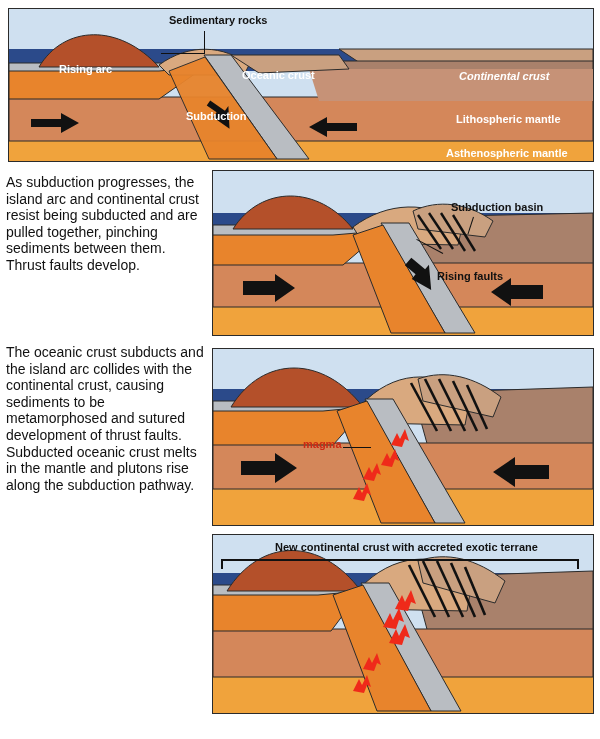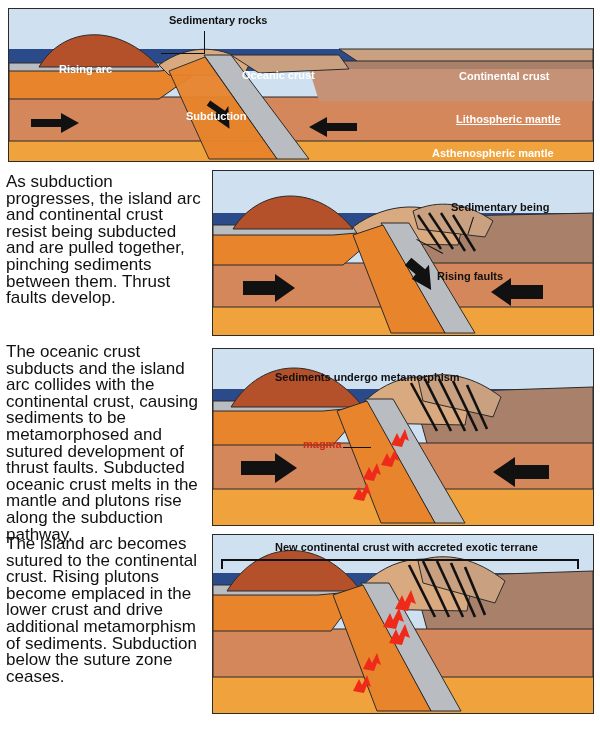--- a/index.html
+++ b/index.html
@@ -11,21 +11,21 @@
     position:relative;
     overflow:hidden;
   }
   .wrap{position:relative;width:600px;height:739px;}
 
   
   .panel{position:absolute;border:1px solid #2b2b2b;overflow:hidden;background:#cfe0f0;}
 
   .caption{
     position:absolute;
-    font-size:17px;
+    font-size:14px;
     line-height:16.6px;
     color:#111;
     white-space:pre-wrap;
   }
 
   .lbl{
     position:absolute;
     font-size:11px;
     color:#111;
     white-space:nowrap;
@@ -79,24 +79,24 @@
       <path d="M196,100 L214,100 L214,94 L228,112 L208,112 L208,106 L196,106 Z" transform="rotate(35 212 104)"></path>
     </g>
   </svg>
 
   <div class="lbl b" style="left:160px;top:5px;">Sedimentary rocks</div>
   <div class="leader" style="left:195px;top:22px;width:1px;height:22px;"></div>
   <div class="leader" style="left:152px;top:44px;width:44px;height:1px;"></div>
 
   <div class="lbl white" style="left:50px;top:54px;">Rising arc</div>
   <div class="lbl white" style="left:233px;top:60px;text-align:center;">Oceanic crust</div>
-  <div class="lbl white" style="left:450px;top:61px;">Continental crust</div>
+  <div class="lbl white" style="left:450px;top:61px;font-style:italic;">Continental crust</div>
   <div class="lbl white" style="left:177px;top:101px;text-align:center;">Subduction</div>
-  <div class="lbl white" style="left:447px;top:104px;text-decoration:underline;">Lithospheric mantle</div>
-  <div class="lbl white" style="left:423px;top:138px;">Asthenospheric mantle</div>
+  <div class="lbl white" style="left:447px;top:104px;">Lithospheric mantle</div>
+  <div class="lbl white" style="left:437px;top:138px;">Asthenospheric mantle</div>
 </div>
 
 <div class="caption" style="left:6px;top:174px;width:200px;">As subduction progresses, the island arc and continental crust resist being subducted and are pulled together, pinching sediments between them. Thrust faults develop.</div>
 
 <div class="panel" style="left:212px;top:170px;width:380px;height:164px;">
   <svg width="380" height="164" viewBox="0 0 380 164">
     <rect x="0" y="0" width="380" height="48" fill="#cfe0f0"></rect>
     <path d="M0,42 L380,42 L380,62 L0,62 Z" fill="#2b4a8a"></path>
 
     <path d="M200,46 L380,42 L380,96 L215,96 Z" fill="#a9816b" stroke="#2b2b2b" stroke-width="1"></path>
@@ -122,21 +122,21 @@
       <path d="M240,44 L262,80"></path>
     </g>
 
     <g fill="#111">
       <path d="M30,110 L62,110 L62,103 L82,117 L62,131 L62,124 L30,124 Z"></path>
       <path d="M330,114 L298,114 L298,107 L278,121 L298,135 L298,128 L330,128 Z"></path>
       <path d="M192,96 L210,96 L210,90 L228,108 L206,112 L206,106 L192,106 Z" transform="rotate(40 208 100)"></path>
     </g>
   </svg>
 
-  <div class="lbl b" style="left:238px;top:30px;">Sedimentary being</div>
+  <div class="lbl b" style="left:238px;top:30px;">Subduction basin</div>
   <div class="leader" style="left:260px;top:46px;width:1px;height:18px;transform:rotate(18deg);transform-origin:top;"></div>
 
   <div class="lbl b" style="left:224px;top:99px;">Rising faults</div>
   <div class="leader" style="left:200px;top:82px;width:30px;height:1px;transform:rotate(28deg);transform-origin:right;"></div>
 </div>
 
 <div class="caption" style="left:6px;top:344px;width:200px;">The oceanic crust subducts and the island arc collides with the continental crust, causing sediments to be metamorphosed and sutured development of thrust faults. Subducted oceanic crust melts in the mantle and plutons rise along the subduction pathway.</div>
 
 <div class="panel" style="left:212px;top:348px;width:380px;height:176px;">
   <svg width="380" height="176" viewBox="0 0 380 176">
@@ -173,26 +173,24 @@
       <path d="M150,130 l6,-12 l3,6 l5,-10 l4,12 l-4,-2 l-3,8 z"></path>
       <path d="M140,150 l6,-12 l3,6 l5,-10 l4,12 l-4,-2 l-3,8 z"></path>
     </g>
 
     <g fill="#111">
       <path d="M28,112 L62,112 L62,104 L84,119 L62,134 L62,126 L28,126 Z"></path>
       <path d="M336,116 L302,116 L302,108 L280,123 L302,138 L302,130 L336,130 Z"></path>
     </g>
   </svg>
 
-  <div class="lbl b" style="left:62px;top:22px;">Sediments undergo metamorphism</div>
   <div class="lbl b" style="left:90px;top:89px;color:#cc2a14;text-align:center;">magma</div>
   <div class="leader" style="left:130px;top:98px;width:28px;height:1px;"></div>
 </div>
 
-<div class="caption" style="left:6px;top:536px;width:200px;">The island arc becomes sutured to the continental crust. Rising plutons become emplaced in the lower crust and drive additional metamorphism of sediments. Subduction below the suture zone ceases.</div>
 
 <div class="panel" style="left:212px;top:534px;width:380px;height:178px;">
   <svg width="380" height="178" viewBox="0 0 380 178">
     <rect x="0" y="0" width="380" height="44" fill="#cfe0f0"></rect>
     <path d="M0,38 L380,38 L380,52 L0,52 Z" fill="#2b4a8a"></path>
 
     <path d="M200,42 L380,36 L380,98 L215,98 Z" fill="#a9816b" stroke="#2b2b2b" stroke-width="1"></path>
     <rect x="0" y="94" width="380" height="52" fill="#d4875a" stroke="#2b2b2b" stroke-width="1"></rect>
     <rect x="0" y="142" width="380" height="36" fill="#f0a33c"></rect>
     <line x1="0" y1="142" x2="380" y2="142" stroke="#2b2b2b" stroke-width="1"></line>

